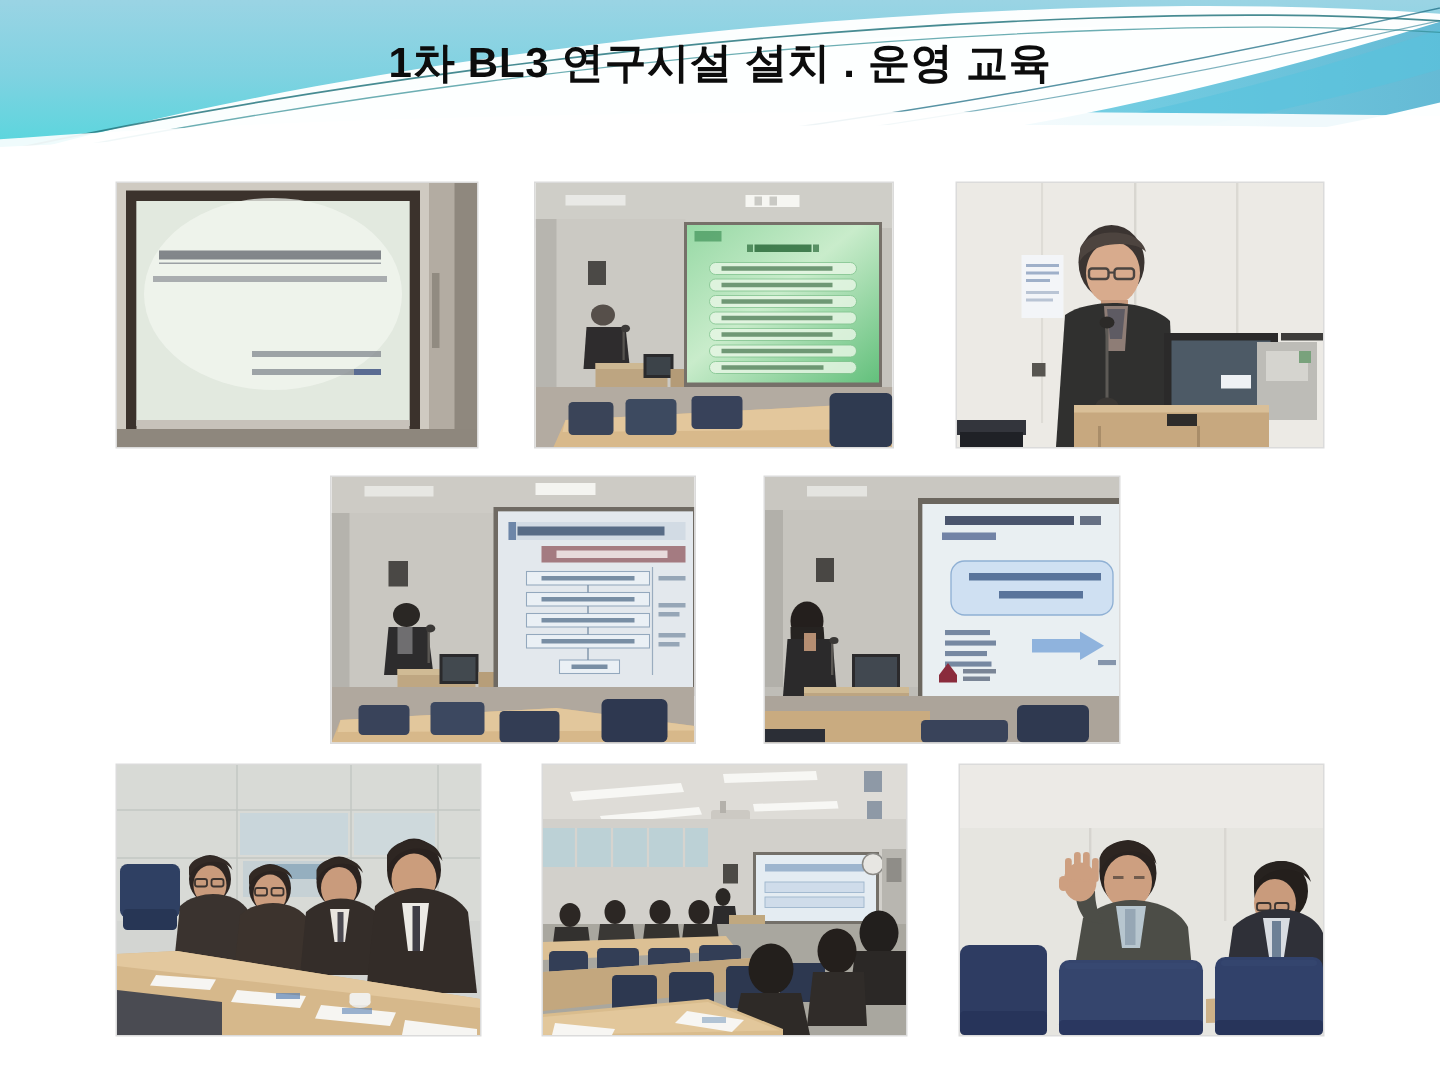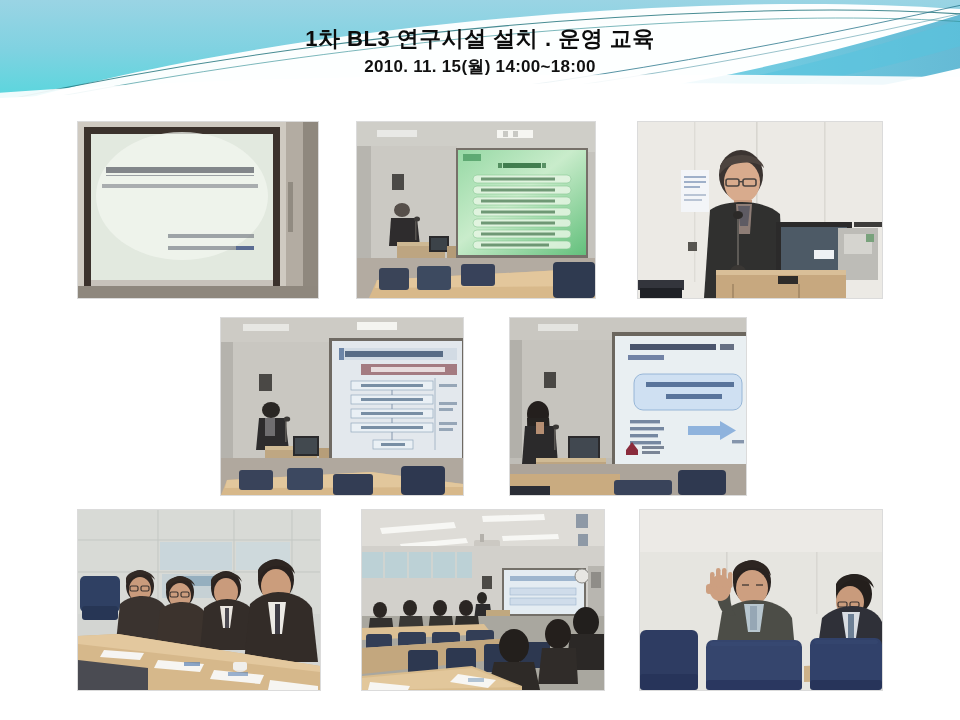--- a/index.html
+++ b/index.html
@@ -28,21 +28,21 @@
   #title-block {
     position: absolute;
     left: 0;
     top: 26px;
     width: 960px;
     text-align: center;
     pointer-events: none;
   }
   #page-title {
     font-family: "Liberation Sans", sans-serif;
-    font-size: 22px;
+    font-size: 28px;
     font-weight: bold;
     color: #0c0c0c;
     letter-spacing: 0.5px;
     line-height: 1.15;
     white-space: nowrap;
   }
   #page-subtitle {
     margin-top: 4px;
     font-family: "Liberation Sans", sans-serif;
     font-size: 17px;
@@ -99,21 +99,20 @@
       <path d="M 320,116 C 545,96 780,56 1020,0" fill="none" stroke="#2a7e92" stroke-width="0.8" opacity="0.6"></path>
 
       <path d="M -40,96 C 200,76 520,70 1000,78 L 1000,120 L -40,120 Z" fill="#ffffff" opacity="0.9"></path>
       <path d="M -40,100 C 260,84 560,80 1000,86 L 1000,120 L -40,120 Z" fill="#ffffff"></path>
     </g>
   </svg>
 </div>
 
 <div id="title-block">
   <div id="page-title">1차 BL3 연구시설 설치 . 운영 교육</div>
-  <div id="page-subtitle">2010. 11. 15(월) 14:00~18:00</div>
 </div>
 
 <div class="photo" style="left:78px; top:122px; width:240px; height:176px;">
   <svg width="240" height="176" viewBox="0 0 240 176" xmlns="http://www.w3.org/2000/svg">
     <rect width="240" height="176" fill="#b9b3ab"></rect>
     <rect x="0" y="0" width="240" height="176" fill="#a9a49c"></rect>
 
     <rect x="0" y="0" width="240" height="176" fill="#cfcac1"></rect>
 
     <rect x="208" y="0" width="32" height="176" fill="#b3aca2"></rect>

